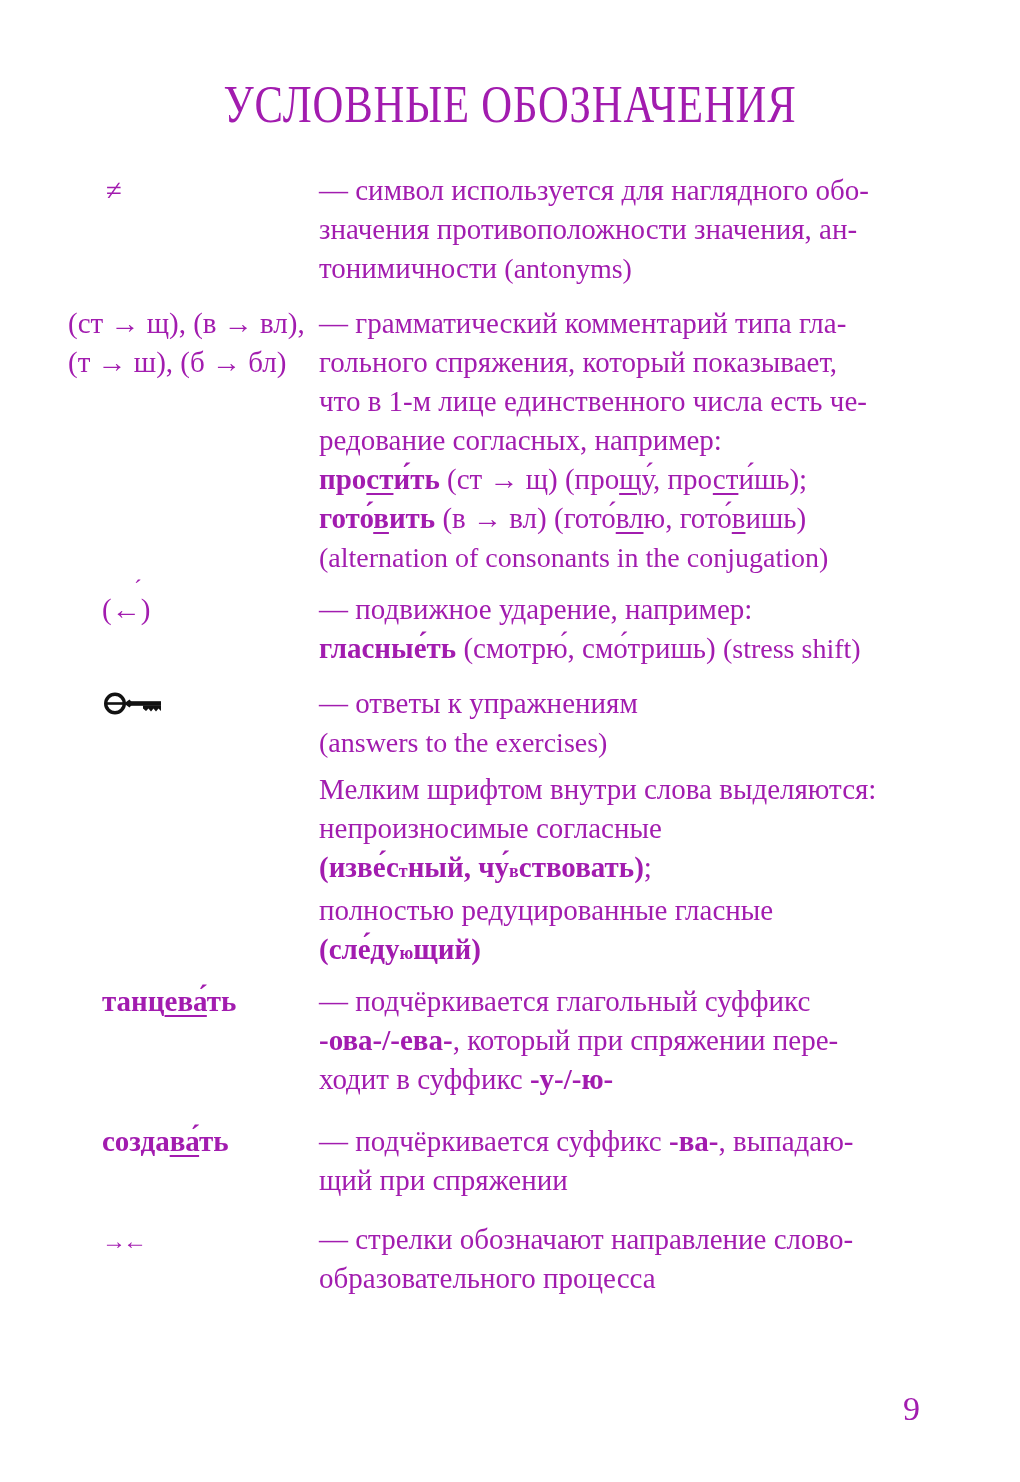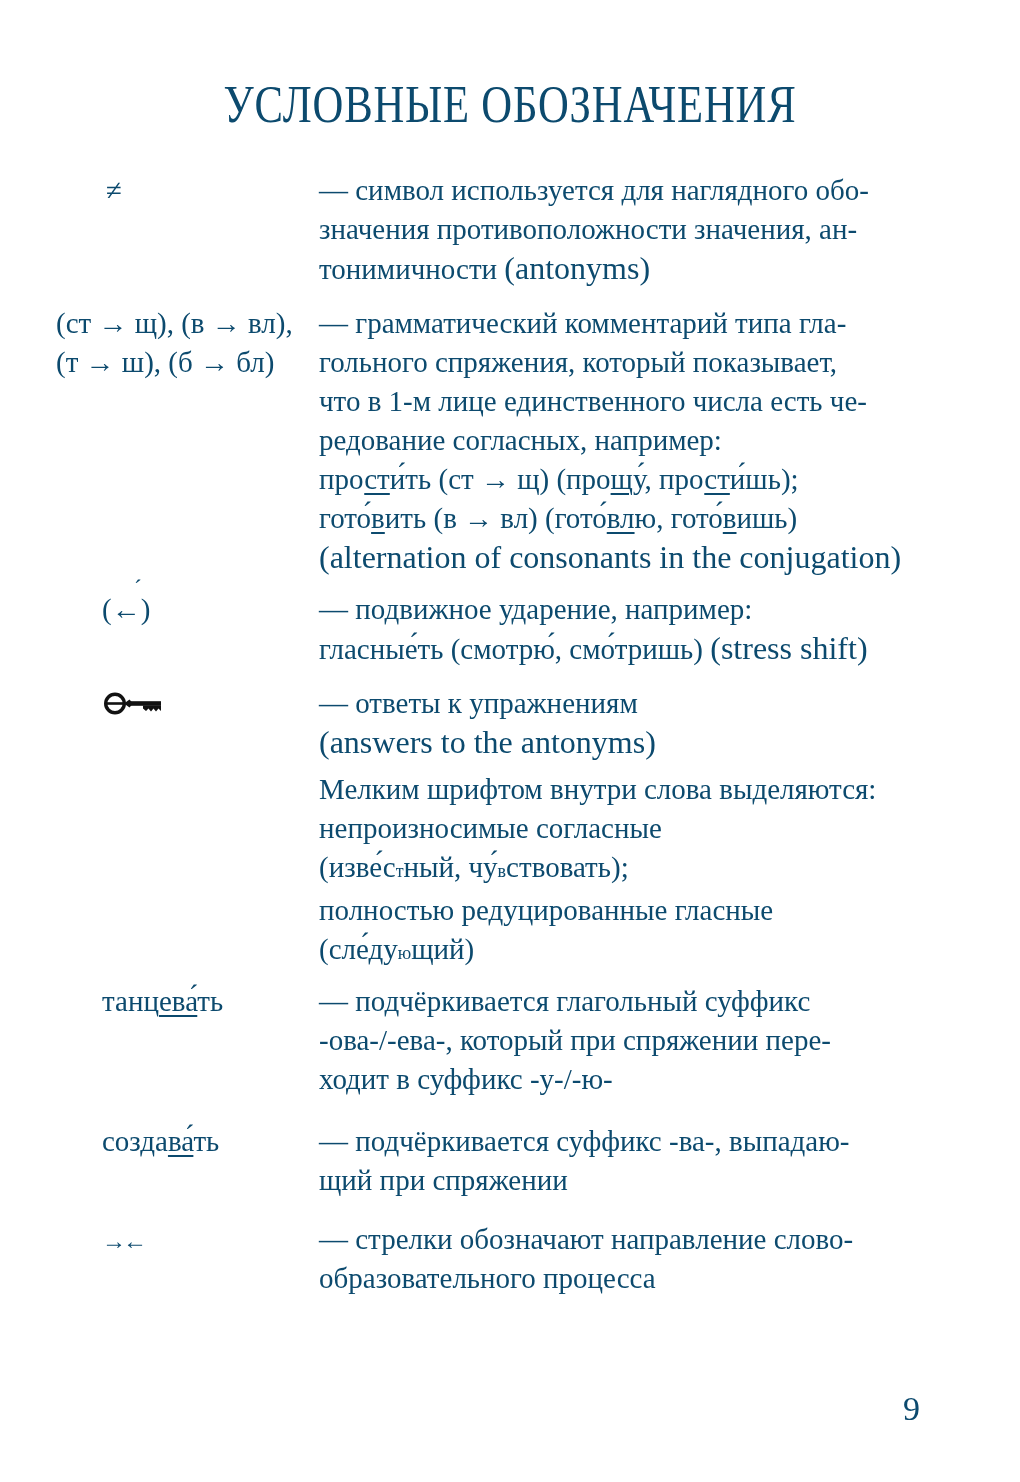--- a/index.html
+++ b/index.html
@@ -1,50 +1,50 @@
 <!DOCTYPE html>
 <html lang="ru"><head>
 <meta charset="utf-8">
 <style>
   html,body{margin:0;padding:0;background:#e8e8e8;}
   .page{
     position:relative;
     width:1020px;height:1482px;
     margin:0 auto;
     background:#ffffff;
-    color:#0c4a6e;
+    color:#a21caf;
     font-family:"Liberation Serif", serif;
     overflow:hidden;
   }
   .title{
     position:absolute;
     top:40px;left:0;width:100%;
     text-align:center;
     font-size:52px;
     font-weight:400;
     letter-spacing:1px;
     transform:scaleX(0.82);
     white-space:nowrap;
   }
   .row{position:absolute;left:0;width:100%;}
   .sym{
     position:absolute;left:102px;top:0;
     font-size:29px;line-height:39px;
     white-space:nowrap;
   }
   .sym.neq{left:106px;}
-  .sym.wide{left:56px;}
+  .sym.wide{left:68px;}
   .txt{
     position:absolute;left:319px;top:0;
     font-size:29px;line-height:39px;
     white-space:nowrap;
   }
-  .txt .lat, .sym .lat{font-size:32px;}
+  .txt .lat, .sym .lat{font-size:28px;}
   .txt .sm{font-size:18px;}
-  .txt b, .sym b{font-weight:400;}
+  .txt b, .sym b{font-weight:700;}
   u{text-decoration:underline;text-decoration-thickness:2px;text-underline-offset:4px;}
   .arr{font-size:24px;letter-spacing:-3px;}
   .aa{position:relative;display:inline-block;}
   .aa .ac{
     position:absolute;top:-0.55em;right:-0.05em;
     font-size:0.8em;line-height:1;
   }
   .keywrap{position:absolute;left:102px;top:6px;line-height:0;}
   .pageno{
     position:absolute;top:1390px;left:903px;
@@ -76,21 +76,21 @@
   <div class="row" style="top:684px">
     <span class="keywrap">
       <svg width="62" height="27" viewBox="0 0 62 27" aria-hidden="true">
         <circle cx="13" cy="13.5" r="9.3" fill="none" stroke="#121212" stroke-width="3.4"></circle>
         <line x1="3" y1="13.5" x2="23" y2="13.5" stroke="#121212" stroke-width="2.6"></line>
         <polygon points="22,13.5 27.5,9.5 31,13.5 27.5,17.5" fill="#121212"></polygon>
         <rect x="28" y="11.2" width="31" height="4.6" fill="#121212"></rect>
         <path d="M41 15.5 h18 v5.5 l-2.5,-2.5 -2.5,3 -2.5,-3 -2.5,3 -2.5,-3 -2.5,2.5 -3,-2.5 z" fill="#121212"></path>
       </svg>
     </span>
-    <div class="txt">— ответы к упражнениям<br><span class="lat">(answers to the antonyms)</span></div>
+    <div class="txt">— ответы к упражнениям<br><span class="lat">(answers to the exercises)</span></div>
   </div>
 
   <div class="row" style="top:770px">
     <div class="txt">Мелким шрифтом внутри слова выделяются:<br>непроизносимые согласные<br><b>(изве́с<span class="sm">т</span>ный, чу́<span class="sm">в</span>ствовать)</b>;<br>полностью редуцированные гласные<br><b>(сле́ду<span class="sm">ю</span>щий)</b></div>
   </div>
 
   <div class="row" style="top:982px">
     <div class="sym"><b>танц<u>ева́</u>ть</b></div>
     <div class="txt">— подчёркивается глагольный суффикс<br><b>-ова-/-ева-</b>, который при спряжении пере-<br>ходит в суффикс <b>-у-/-ю-</b></div>
   </div>

